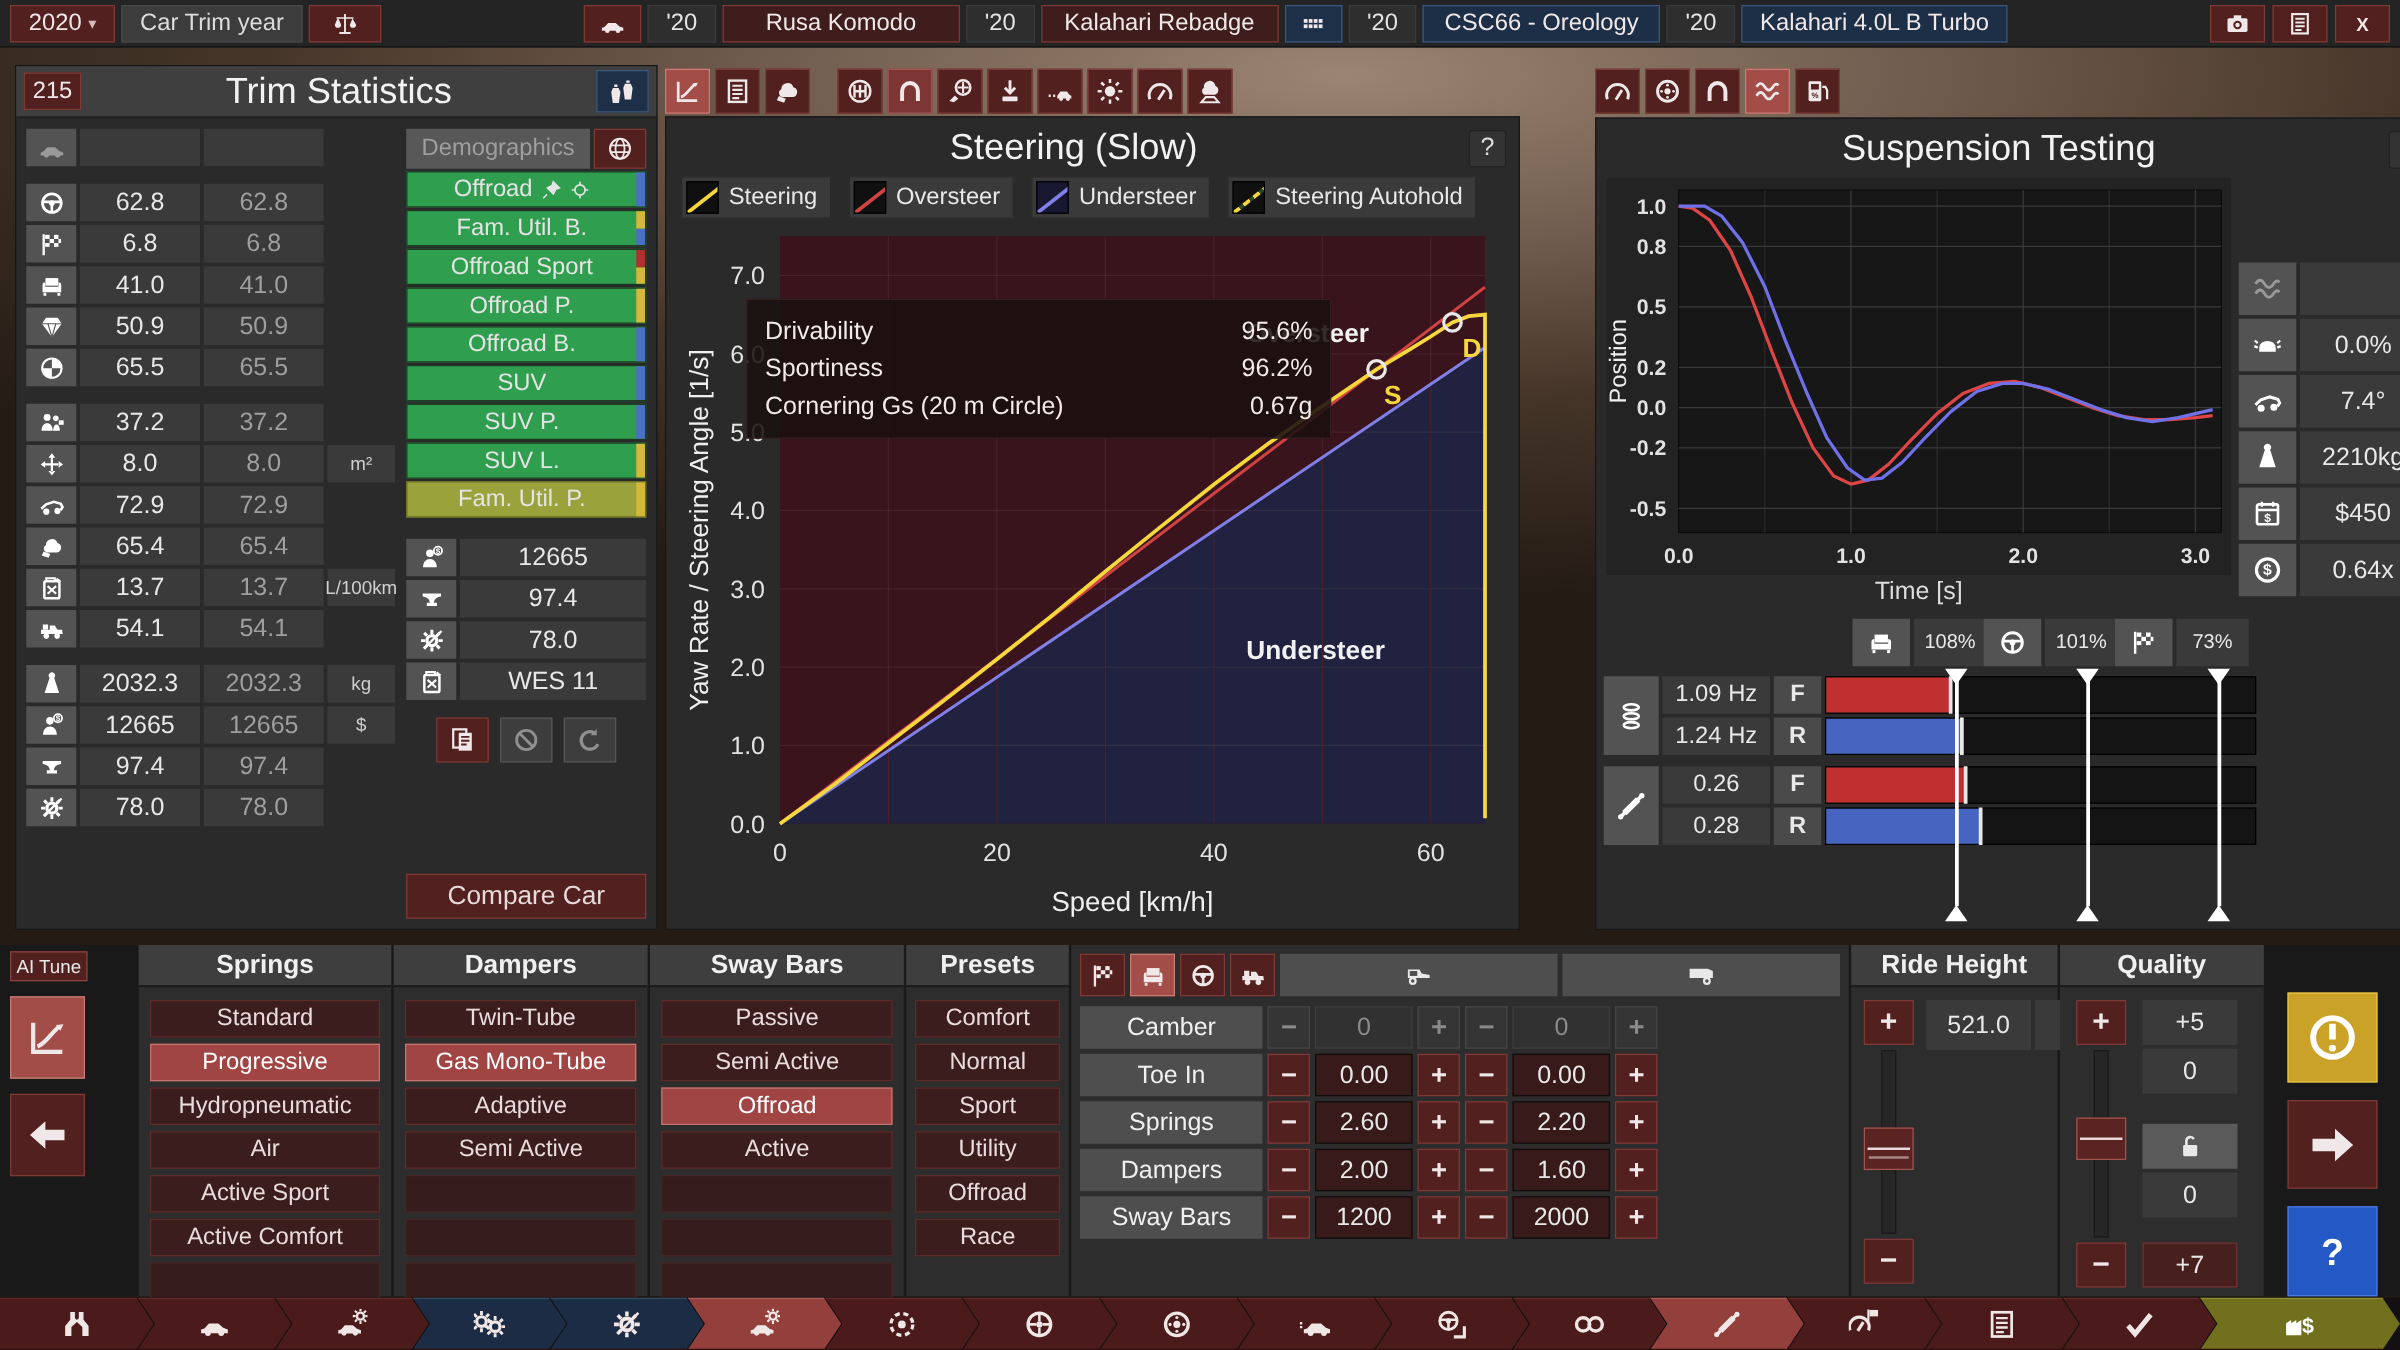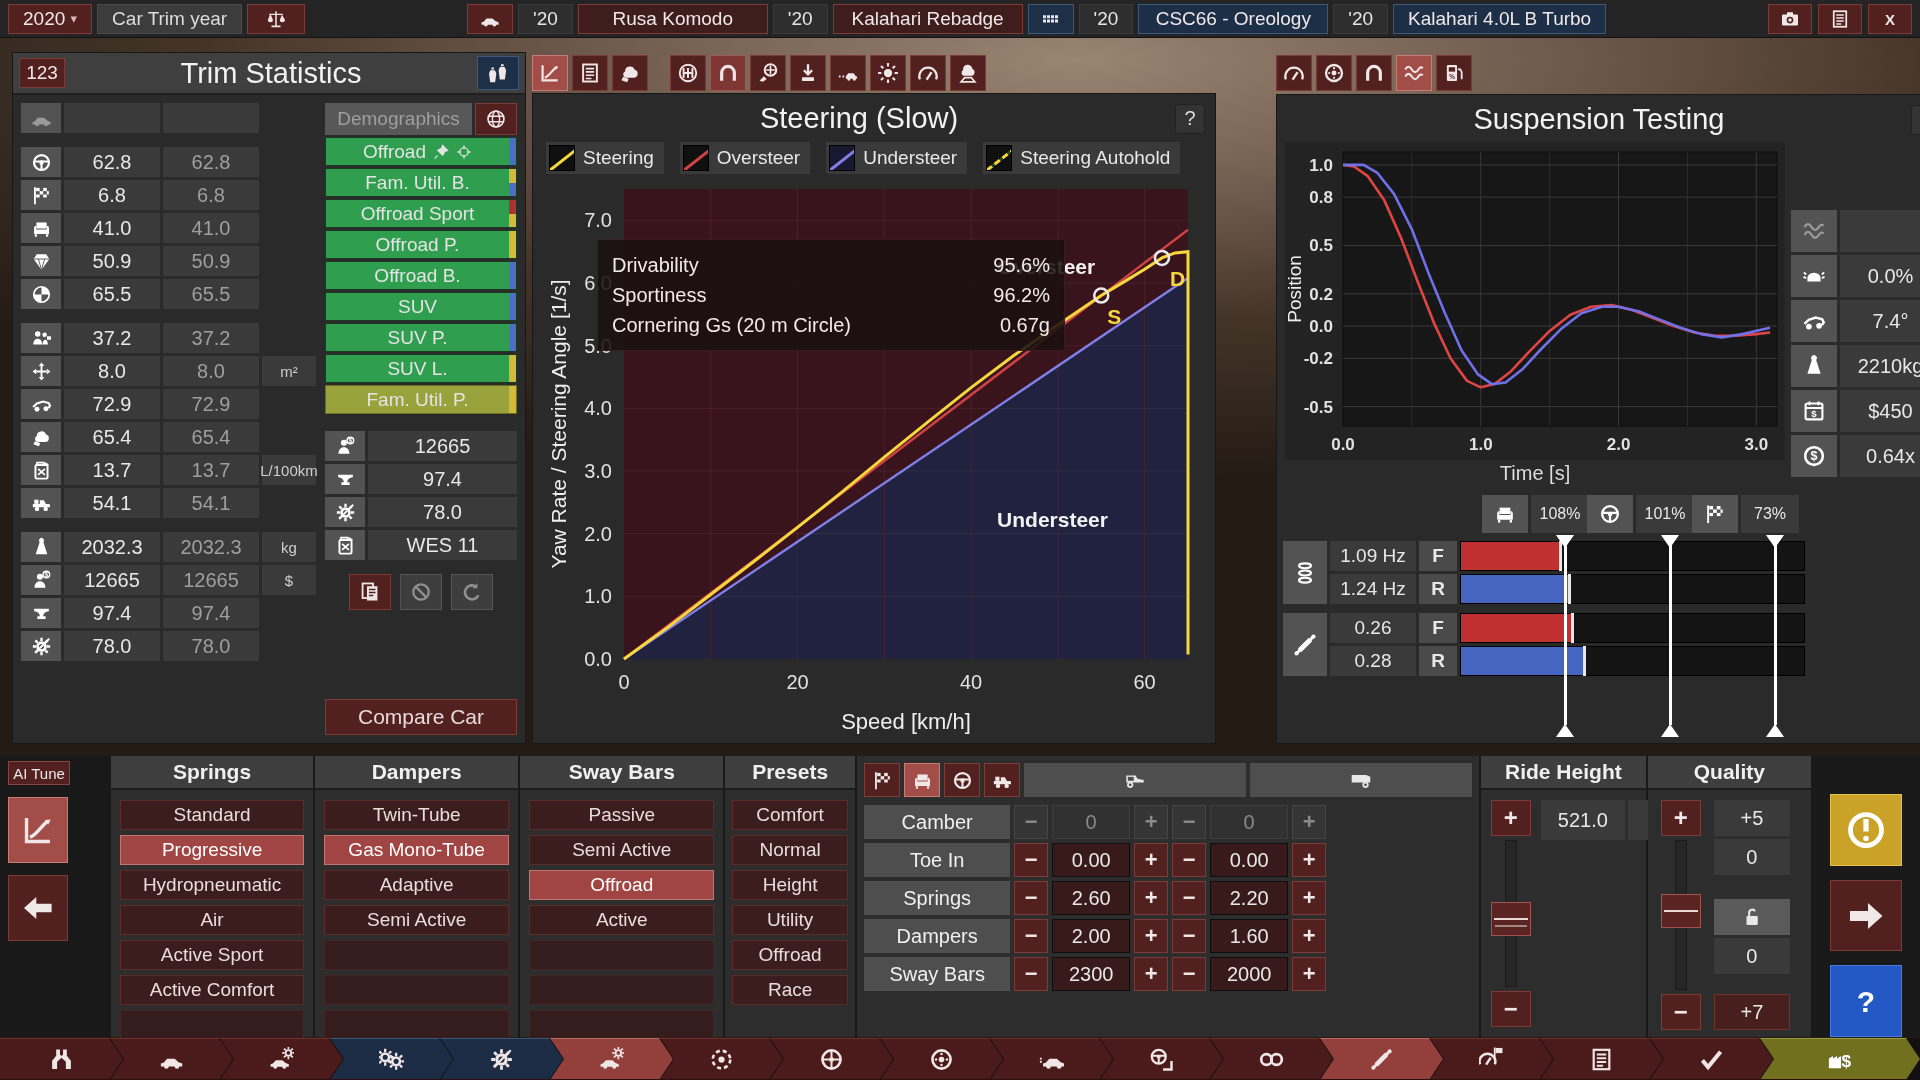--- a/index.html
+++ b/index.html
@@ -246,21 +246,21 @@
               <text x="8" y="12.4" font-size="12" font-weight="bold" text-anchor="middle" fill="currentColor">X</text>
             </svg>
           </span>
         </div>
       </div>
   </div>
 
   <div class="panel left-panel">
     <div class="card">
       <div class="lp-head">
-        <div class="btn lp-badge">123</div>
+        <div class="btn lp-badge">215</div>
         <div class="ptitle lp-title">Trim Statistics</div>
         <div class="btn blue lp-fluid">
             <span class="ic">
               <svg viewBox="0 0 16 16" fill="currentColor">
                 <path d="M2.9 6.2h3l1 2.2-.8 5.8H2.8L2 8.4zM3.6 4.4h1.7v1.3H3.6zM9.3 4h3.1l1 2.2-.8 6.2H9.2l-.8-6.2zM10 2.2h1.8v1.3H10z"></path>
               </svg>
             </span>
           </div>
       </div>
       <div class="lp-body">
@@ -1176,21 +1176,21 @@
           <div class="opt empty"></div>
           <div class="opt empty"></div>
           <div class="opt empty"></div>
         </div>
     </div>
     <div class="tsec" style="width:131px">
       <div class="thead">Presets</div>
       <div class="optlist" id="presetsList" style="padding:10px 7px">
           <div class="opt">Comfort</div>
           <div class="opt">Normal</div>
-          <div class="opt">Height</div>
+          <div class="opt">Sport</div>
           <div class="opt">Utility</div>
           <div class="opt">Offroad</div>
           <div class="opt">Race</div>
         </div>
     </div>
     <div class="tsec" style="width:626px">
       <div class="stt-tabs" id="sttTabs">
           <div class="btn tbtn">
             <span class="ic">
               <svg viewBox="0 0 16 16" fill="currentColor">
@@ -1288,21 +1288,21 @@
             <div class="btn mp">−</div>
             <div class="val">2.00</div>
             <div class="btn mp">+</div>
             <div class="btn mp">−</div>
             <div class="val">1.60</div>
             <div class="btn mp">+</div>
           </div>
           <div class="stt-row">
             <div class="lab">Sway Bars</div>
             <div class="btn mp">−</div>
-            <div class="val">2300</div>
+            <div class="val">1200</div>
             <div class="btn mp">+</div>
             <div class="btn mp">−</div>
             <div class="val">2000</div>
             <div class="btn mp">+</div>
           </div>
         </div>
     </div>
     <div class="tsec" style="width:165px">
       <div class="thead">Ride Height</div>
       <div class="rh-body">

